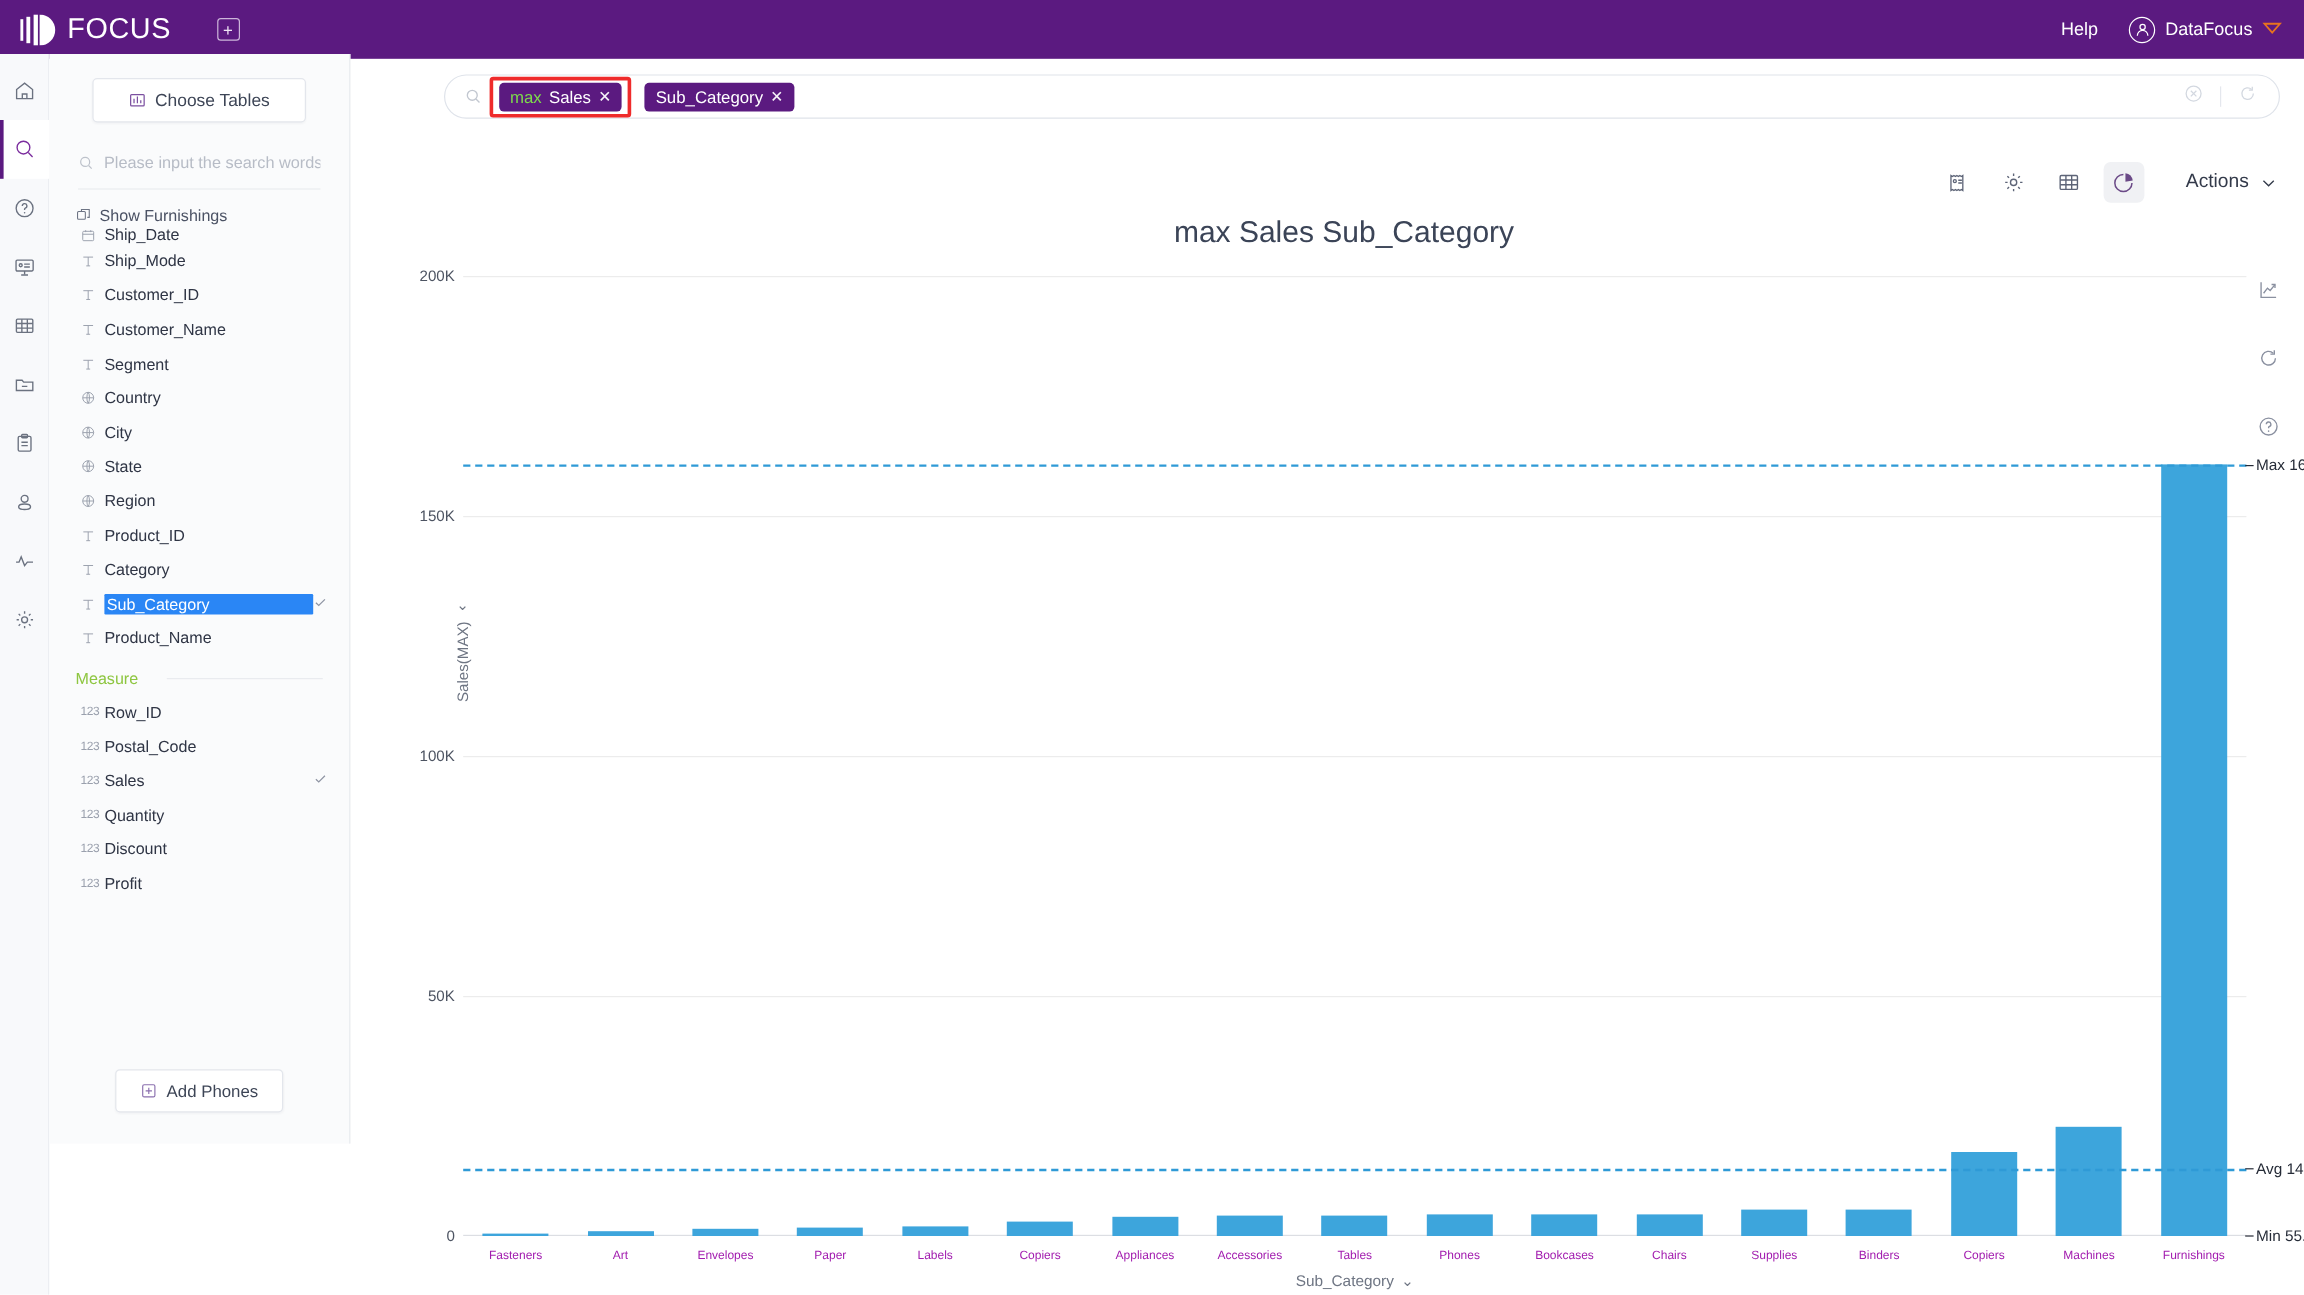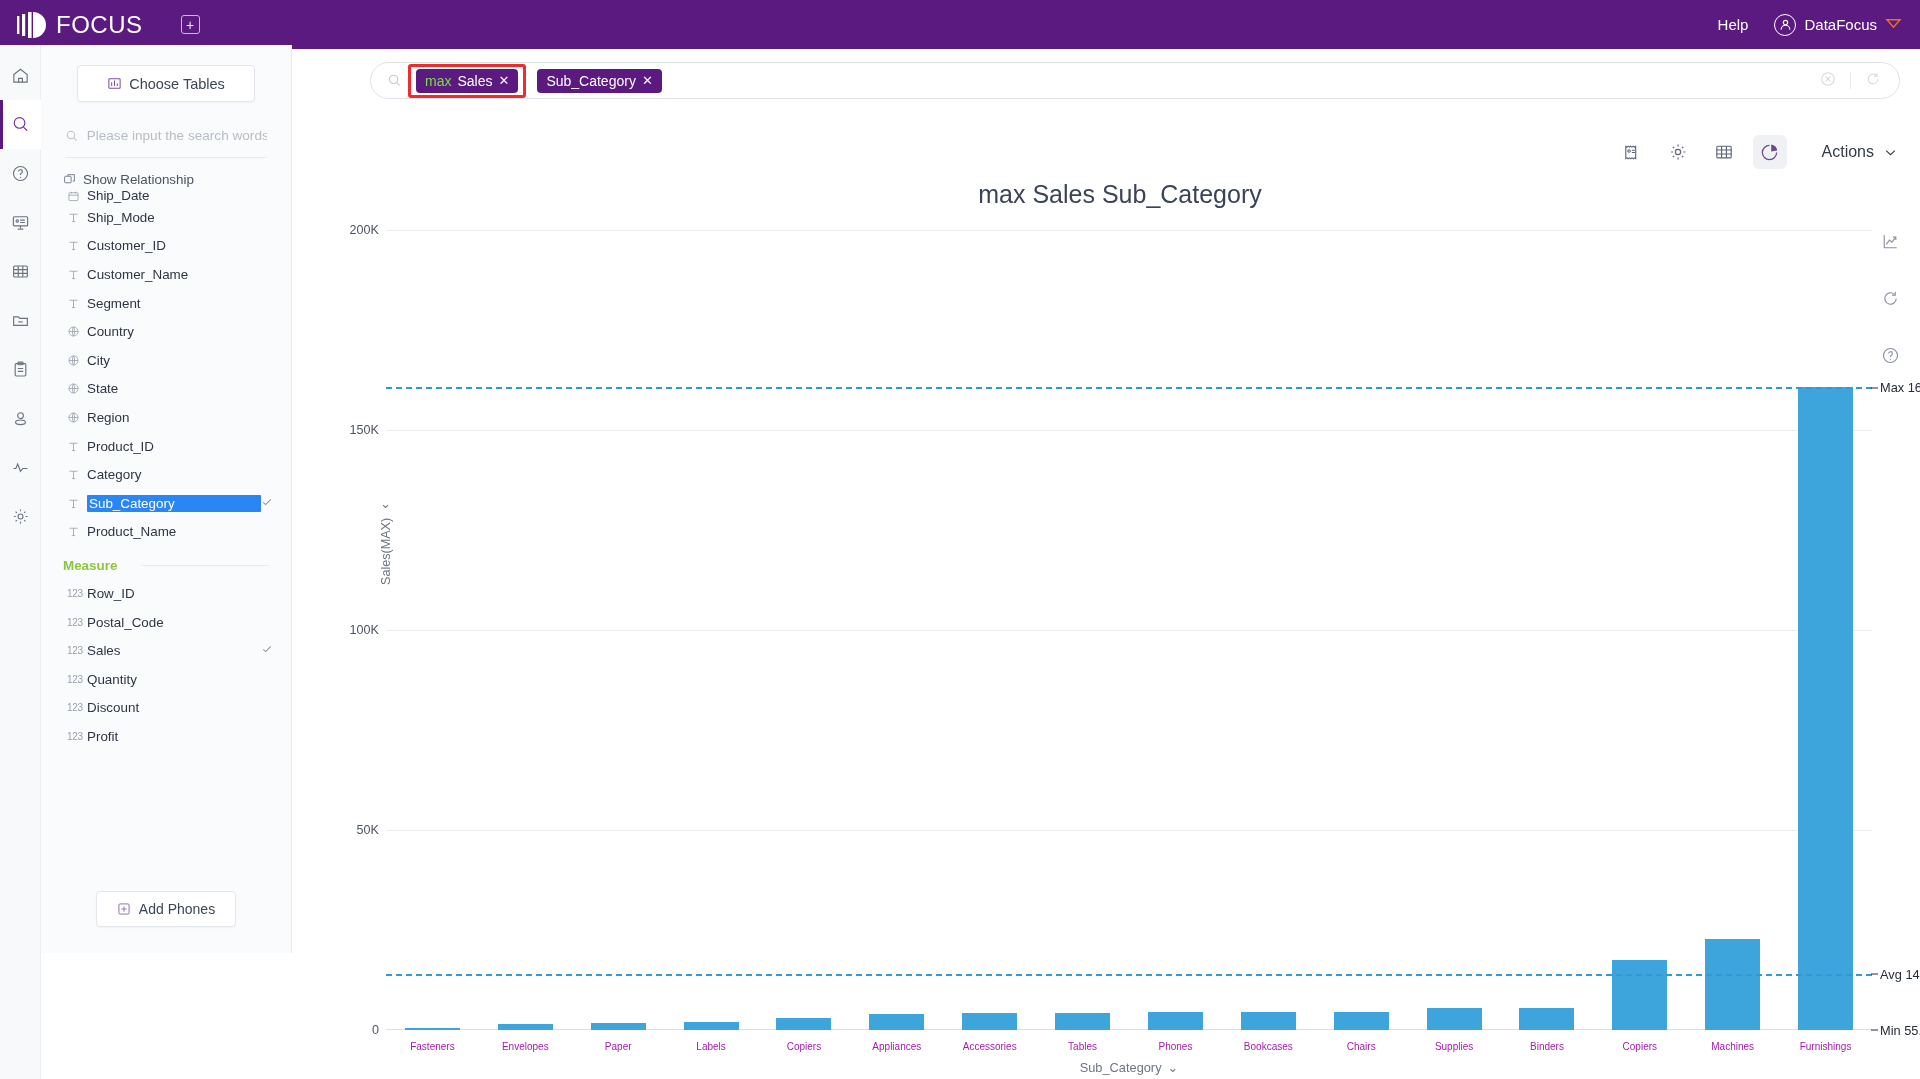--- a/index.html
+++ b/index.html
@@ -97,21 +97,21 @@
     width: 20px; color: #9aa0ad; font-size: 12px; flex: 0 0 20px;
     display: flex; align-items: center; justify-content: flex-start;
   }
   .field-row .fname { flex: 1; }
   .field-row .fname.sel {
     background: #2a86f5; color: #fff; padding: 1px 2px; border-radius: 1px;
   }
   .field-row .check { color: #8e94a3; font-size: 12px; }
   .field-row.clipped { height: 14px; overflow: hidden; align-items: flex-end; }
   .group-head {
-    display: flex; align-items: center; gap: 24px; padding: 12px 22px 6px 22px; font-weight: bold;
+    display: flex; align-items: center; gap: 24px; padding: 12px 22px 6px 22px;
   }
   .group-head .gtitle { font-size: 13.4px; color: #8ec641; }
   .group-head .gline { flex: 1; height: 1px; background: #e9ebef; }
   .add-formula {
     margin: 16px auto 26px; width: 140px; height: 36px;
     background: #fff; border: 1px solid #e3e6ec; border-radius: 4px;
     display: flex; align-items: center; justify-content: center; gap: 8px;
     font-size: 14px; color: #3d4556; cursor: pointer;
     box-shadow: 0 1px 2px rgba(20,20,50,.04);
   }
@@ -331,21 +331,21 @@
           <path d="M10.3 10.2 L13.4 13.3"></path>
       </svg>
       <input placeholder="Please input the search words" style="">
     </div>
 
     <div class="show-rel">
       <svg width="13" height="13" viewBox="0 0 16 16" fill="none" stroke="#6d7484" stroke-width="1.1">
         <rect x="2" y="4" width="8" height="8" rx="1"></rect>
           <path d="M6 4V2h8v8h-2"></path>
       </svg>
-      <span>Show Relationship</span>
+      <span>Show Furnishings</span>
     </div>
 
     <div class="field-list">
         <div class="field-row clipped">
           <span class="ficon">
             <svg width="13" height="13" viewBox="0 0 16 16" fill="none" stroke="#9aa0ad" stroke-width="1">
               <rect x="2.4" y="3.4" width="11.2" height="9.6" rx="1"></rect>
               <path d="M2.4 6.4h11.2M5.4 2.2v2M10.6 2.2v2"></path>
             </svg>
           </span>
@@ -613,20 +613,24 @@
       <div class="gridline" style="top: 200px;"></div>
       <div class="ytick" style="top: 200px;">150K</div>
       <div class="gridline" style="top: 0px;"></div>
       <div class="ytick" style="top: 0px;">200K</div>
       <div class="bars">
         <div class="barcell">
           <div class="bar" style="height: 2px; background: rgb(61, 165, 220);"></div>
           <div class="xlab">Fasteners</div>
         </div>
         <div class="barcell">
+          <div class="bar" style="height: 4.452px; background: rgb(61, 165, 220);"></div>
+          <div class="xlab">Art</div>
+        </div>
+        <div class="barcell">
           <div class="bar" style="height: 6.256px; background: rgb(61, 165, 220);"></div>
           <div class="xlab">Envelopes</div>
         </div>
         <div class="barcell">
           <div class="bar" style="height: 7.496px; background: rgb(61, 165, 220);"></div>
           <div class="xlab">Paper</div>
         </div>
         <div class="barcell">
           <div class="bar" style="height: 7.936px; background: rgb(61, 165, 220);"></div>
           <div class="xlab">Labels</div>

